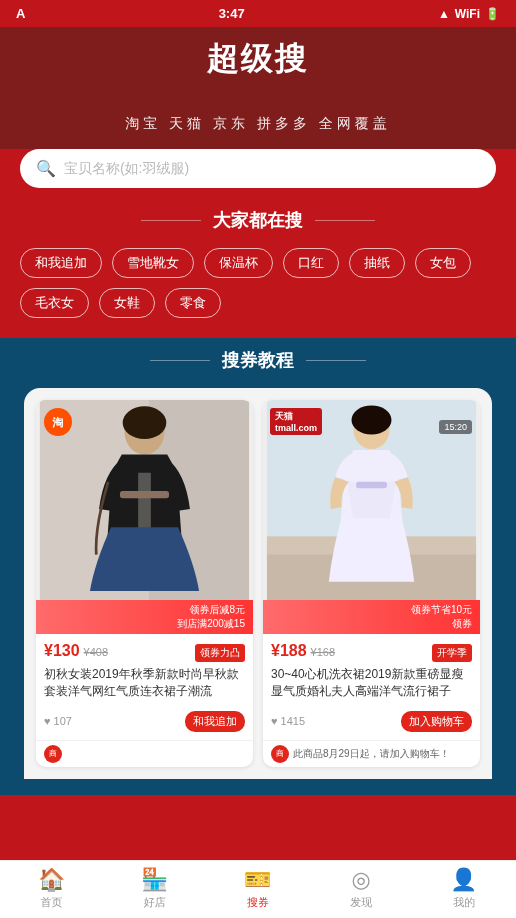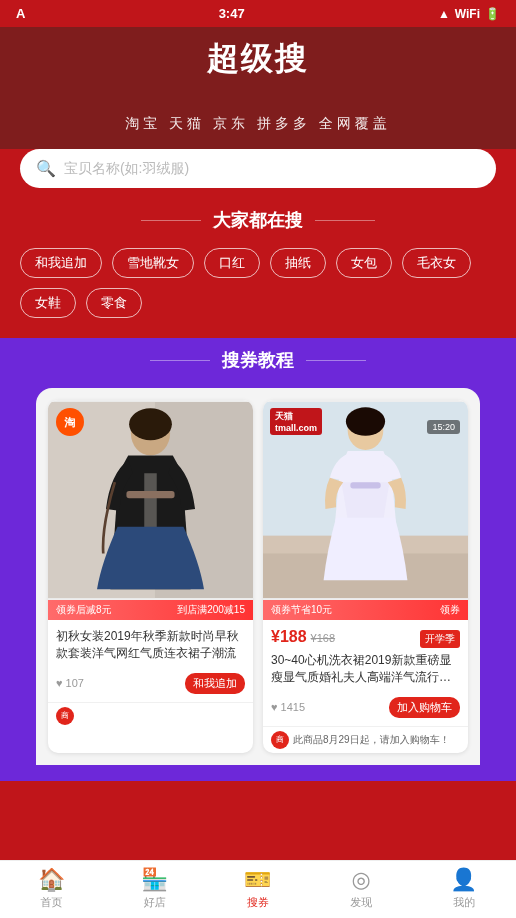--- a/index.html
+++ b/index.html
@@ -105,22 +105,22 @@
       border: 1.5px solid rgba(255,255,255,0.7);
       border-radius: 20px;
       padding: 5px 14px;
       color: white;
       font-size: 13px;
       cursor: pointer;
     }
 
     
     .tutorial-section {
-      background: #6d28d9;
-      padding: 10px 36px 16px;
+      background: #0c4a6e;
+      padding: 10px 24px 16px;
     }
     .tutorial-title-wrap {
       display: flex;
       align-items: center;
       justify-content: center;
       gap: 12px;
       margin-bottom: 16px;
     }
 
     
@@ -252,21 +252,22 @@
     .nav-label.active { color: #e1251b; }
 
     
     .discount-strip {
       background: linear-gradient(90deg, #ff6b6b, #ff3333);
       color: white;
       font-size: 10px;
       padding: 3px 8px;
       display: flex;
       justify-content: space-between;
-      align-items: center;
+      align-items: flex-end;
+      flex-direction: column;
     }
     .shop-info-row {
       display: flex;
       align-items: center;
       gap: 4px;
       padding: 4px 8px;
       border-top: 1px solid #f0f0f0;
     }
     .shop-avatar {
       width: 18px;
@@ -318,20 +319,21 @@
 
   <div class="hot-section">
     <div class="section-title-wrap">
       <div class="section-divider"></div>
       <span class="section-title">大家都在搜</span>
       <div class="section-divider"></div>
     </div>
     <div class="tags-container">
       <span class="tag">和我追加</span>
       <span class="tag">雪地靴女</span>
+      <span class="tag">保温杯</span>
       <span class="tag">口红</span>
       <span class="tag">抽纸</span>
       <span class="tag">女包</span>
       <span class="tag">毛衣女</span>
       <span class="tag">女鞋</span>
       <span class="tag">零食</span>
     </div>
   </div>
 
   <div class="tutorial-section">
@@ -368,20 +370,25 @@
 
             <path d="M75,90 Q60,140 62,170" stroke="#5a4030" stroke-width="3" fill="none"></path>
           </svg>
           <div class="platform-badge badge-taobao">淘</div>
         </div>
         <div class="discount-strip">
           <span>领券后减8元</span>
           <span>到店满200减15</span>
         </div>
         <div class="product-info">
+          <div class="product-price-row">
+            <span class="price-current">¥130</span>
+            <span class="price-original">¥408</span>
+            <span class="coupon-badge">领券力凸</span>
+          </div>
           <div class="product-title">初秋女装2019年秋季新款时尚早秋款套装洋气网红气质连衣裙子潮流</div>
           <div class="product-meta">
             <div class="product-likes">
               <span>♥</span>
               <span>107</span>
             </div>
             <span class="go-buy-btn">和我追加</span>
           </div>
         </div>
         <div class="shop-info-row">

